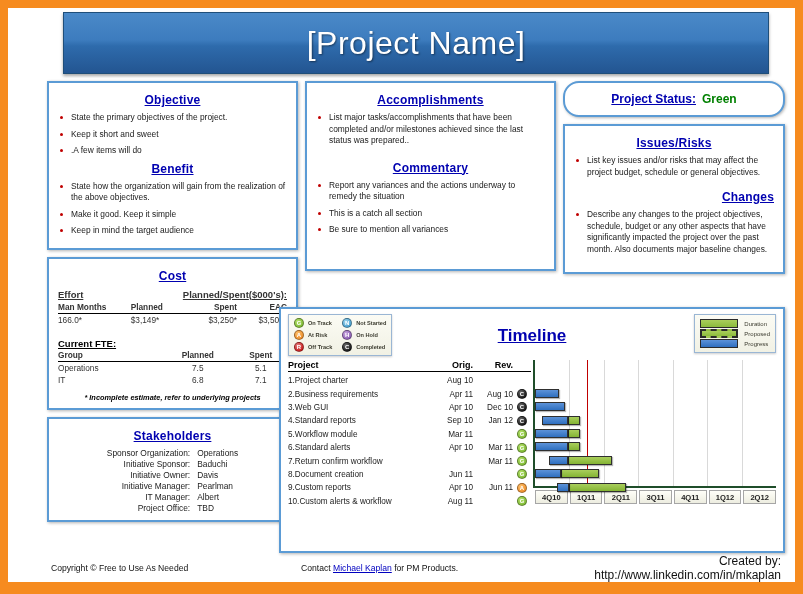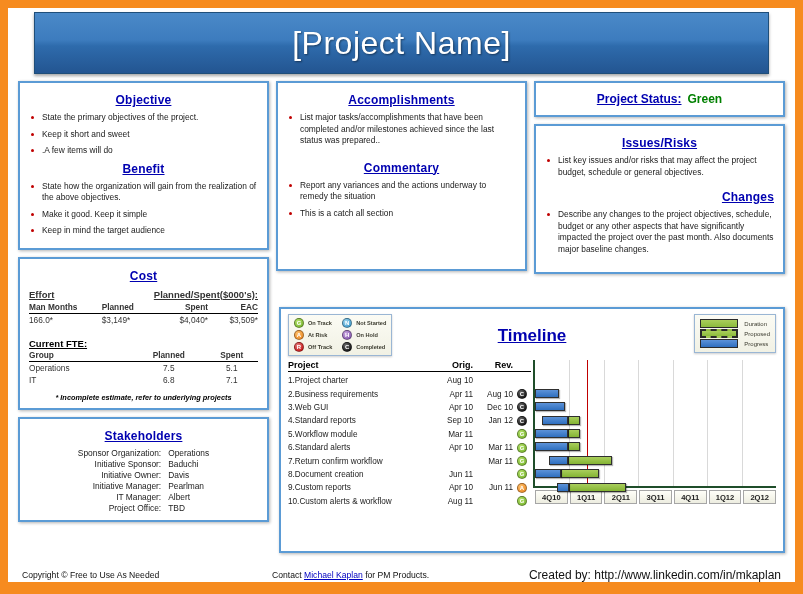--- a/index.html
+++ b/index.html
@@ -7,21 +7,21 @@
     width: 803px; height: 594px;
     font-family: "Liberation Sans", sans-serif;
     overflow: hidden;
   }
   body { background: #F68B1F; padding: 8px 8px 12px 8px; }
 
   .page {
     position: relative;
     width: 787px; height: 574px;
     background: #ffffff;
-    display: flex; flex-direction: column;
+    display: flex; flex-direction: column; padding-left: 29px;
   }
 
   
   .titlebar {
     margin: 4px 26px 0 26px;
     height: 62px;
     background: linear-gradient(to bottom, #4A89C8 0%, #3D7CBE 45%, #2E6BAC 55%, #235591 100%);
     border: 1px solid #1F4E79;
     box-shadow: 0 2px 3px rgba(0,0,0,0.35);
     display: flex; align-items: center; justify-content: center;
@@ -69,21 +69,21 @@
     margin-bottom: 5px;
   }
   ul.bullets li::before {
     content: "";
     position: absolute; left: 2px; top: 4px;
     width: 3px; height: 3px; border-radius: 50%;
     background: #C00000;
   }
 
   
-  .status-panel { padding: 9px; display: flex; align-items: center; justify-content: center; }
+  .status-panel { padding: 9px; display: flex; align-items: center; justify-content: center; border-radius: 16px; }
   .status-line { font-size: 12px; font-weight: bold; }
   .status-label { color: #0000B0; text-decoration: underline; }
   .status-value { color: #008000; margin-left: 6px; }
 
   
   .cost-tbl { width: 100%; font-size: 8.3px; border-collapse: collapse; }
   .cost-tbl td { padding: 1px 0; color: #333; }
   .hdr-u { font-weight: bold; color: #000; border-bottom: 1px solid #000; }
   .effort-hd { font-size: 9.5px; font-weight: bold; text-decoration: underline; color:#000; padding-bottom:3px;}
   .ital { }
@@ -230,21 +230,21 @@
           </tr>
           <tr>
             <td class="hdr-u">Man Months</td>
             <td class="hdr-u">Planned</td>
             <td class="hdr-u r">Spent</td>
             <td class="hdr-u r">EAC</td>
           </tr>
           <tr>
             <td>166.0*</td>
             <td>$3,149*</td>
-            <td class="r">$4,040*</td>
+            <td class="r">$3,250*</td>
             <td class="r">$3,509*</td>
           </tr>
         </tbody>
           </table>
         <div class="fte-hd" style="margin-top:12px;">Current FTE:</div>
         <table class="cost-tbl" style="">
           <tbody>
               <tr>
             <td class="hdr-u" style="width:45%;">Group</td>
             <td class="hdr-u c">Planned</td>
@@ -301,20 +301,21 @@
     <div class="col col-mid">
       <div class="panel" style="height:190px;">
         <div class="sec-title">Accomplishments</div>
         <ul class="bullets">
           <li>List major tasks/accomplishments that have been completed and/or milestones achieved since the last status was prepared..</li>
         </ul>
         <div class="sec-title" style="margin-top:14px;">Commentary</div>
         <ul class="bullets">
           <li>Report any variances and the actions underway to remedy the situation</li>
           <li>This is a catch all section</li>
+          <li>Be  sure to mention all variances</li>
         </ul>
       </div>
     </div>
 
     <div class="col col-right">
       <div class="panel status-panel">
         <div class="status-line">
           <span class="status-label">Project Status:</span><span class="status-value">Green</span>
         </div>
       </div>

